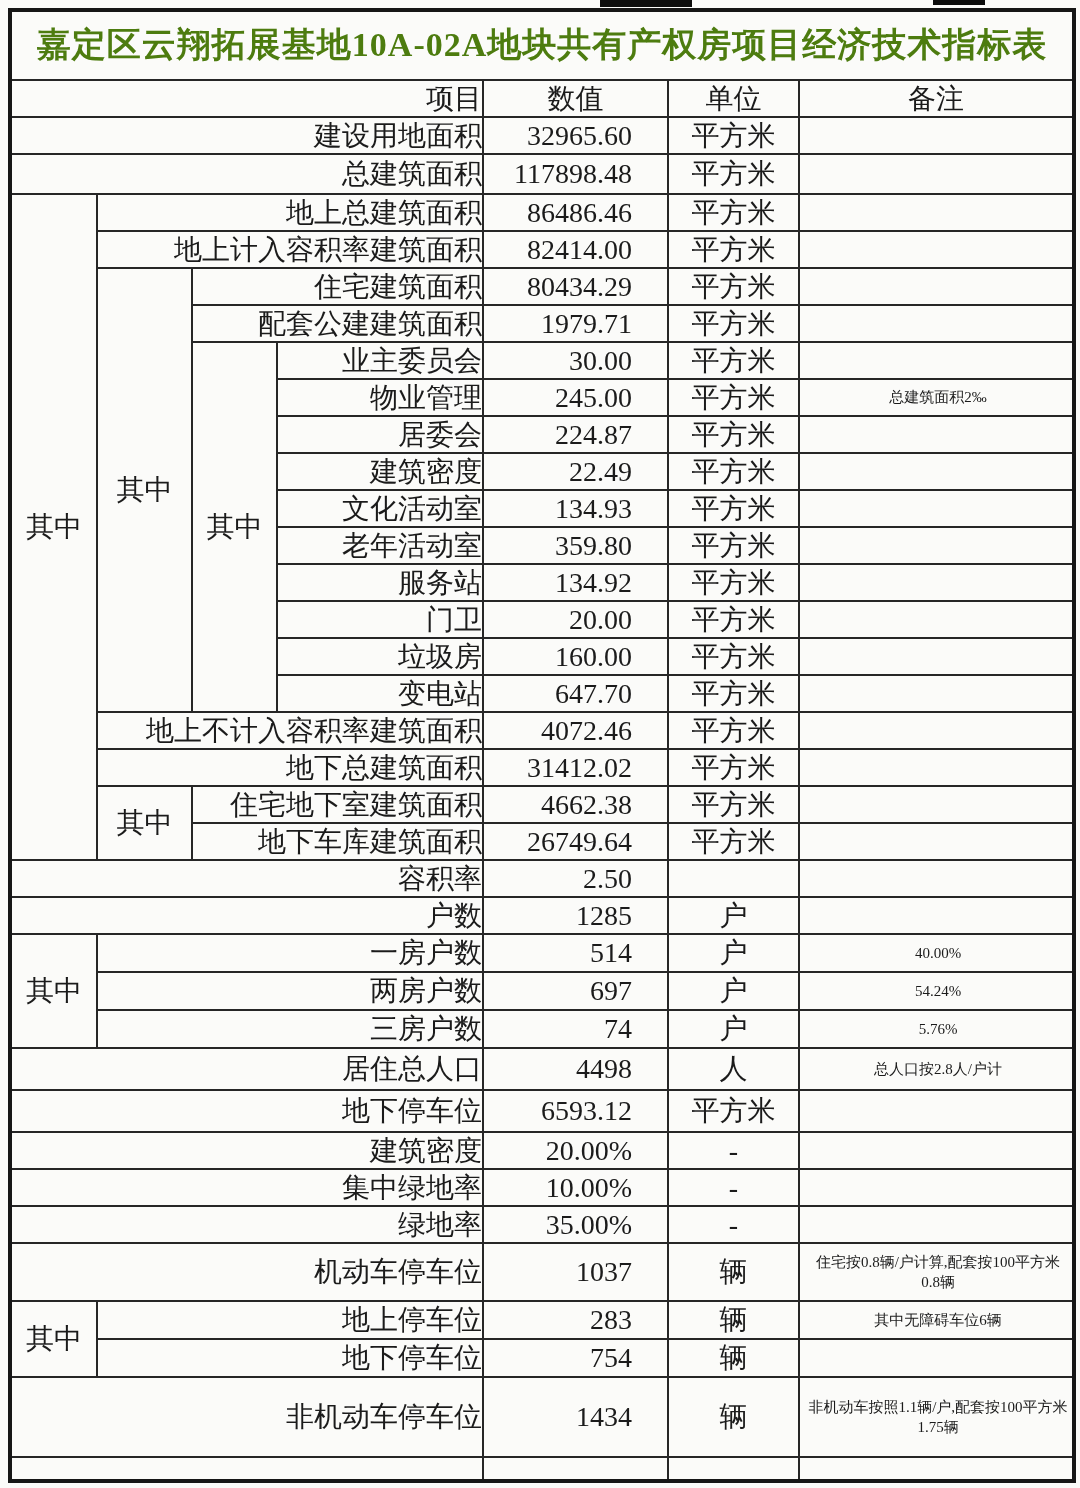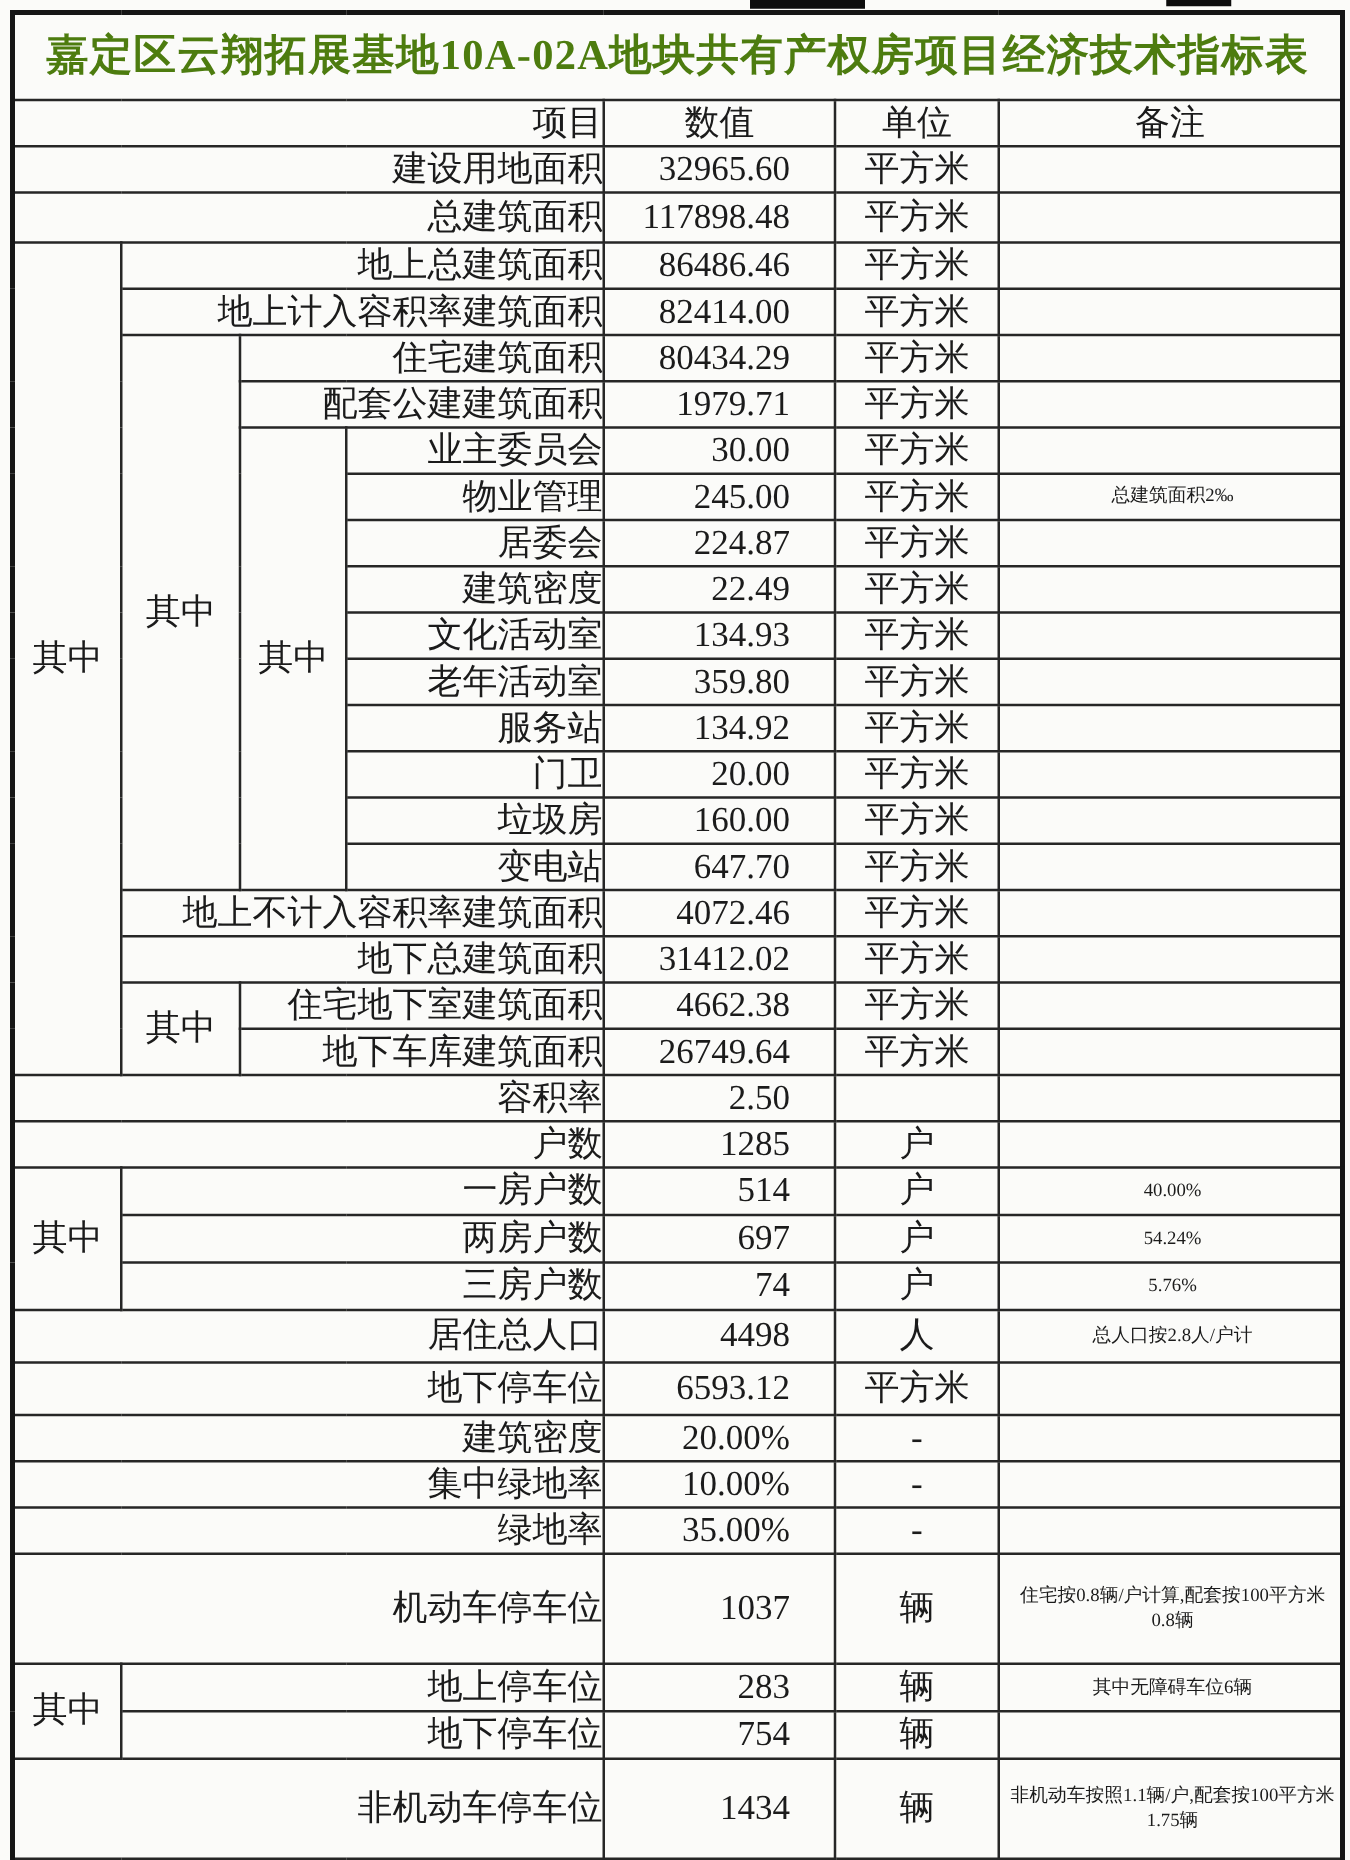--- a/index.html
+++ b/index.html
@@ -23,21 +23,21 @@
     border:2px solid #262626;
     padding:0;
     font-size:28px;
     line-height:1.12;
     overflow:hidden;
     vertical-align:middle;
     white-space:normal;
   }
   tr{height:37px;}
   tr.h40{height:40px;} tr.h38{height:38px;} tr.h42{height:42px;}
-  tr.h70{height:70px;} tr.h78{height:88px;} tr.h80{height:80px;}
+  tr.h70{height:70px;} tr.h78{height:58px;} tr.h80{height:80px;}
   tr.h24{height:24px;}
   .title-cell{
     font-size:34px;font-weight:bold;text-align:center;
     letter-spacing:1px;color:#4d7c0f;
   }
   .hdr-item{text-align:right;padding-left:172px;}
   .lbl{text-align:right;}
   .qz{text-align:center;}
   .val{text-align:right;padding-right:35px;}
   .unit{text-align:center;}

